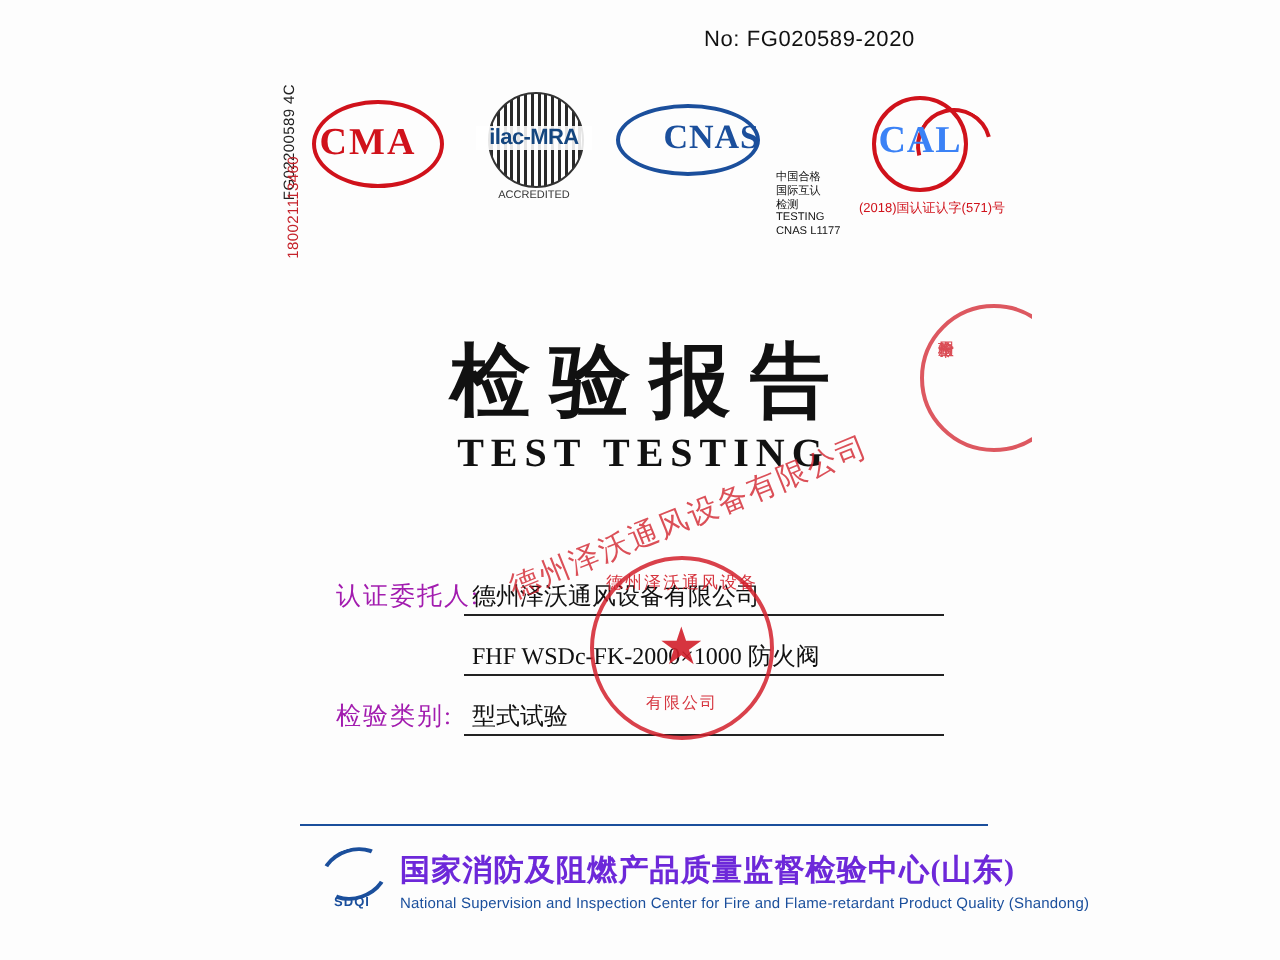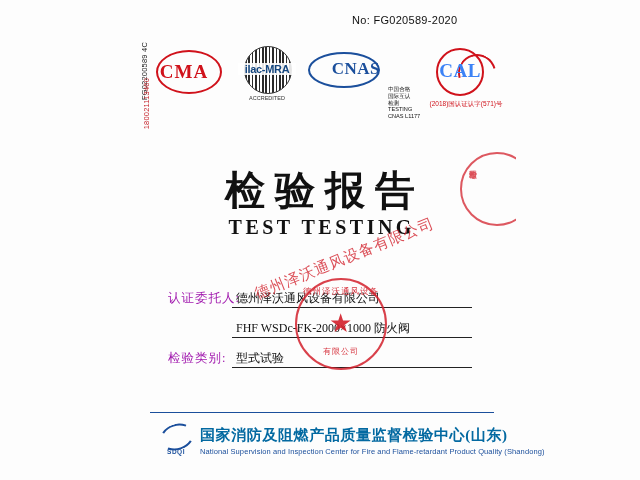--- a/index.html
+++ b/index.html
@@ -394,21 +394,21 @@
     color: #1b4f9c;
     letter-spacing: 0.5px;
   }
   .footer-cn {
     position: absolute;
     left: 200px;
     top: 426px;
     font-family: "Liberation Serif", serif;
     font-weight: bold;
     font-size: 15px;
-    color: #0369a1;
+    color: #6d28d9;
     letter-spacing: 0.6px;
     white-space: nowrap;
   }
   .footer-en {
     position: absolute;
     left: 200px;
     top: 447px;
     font-size: 7.5px;
     color: #1b4f9c;
     letter-spacing: 0.1px;

